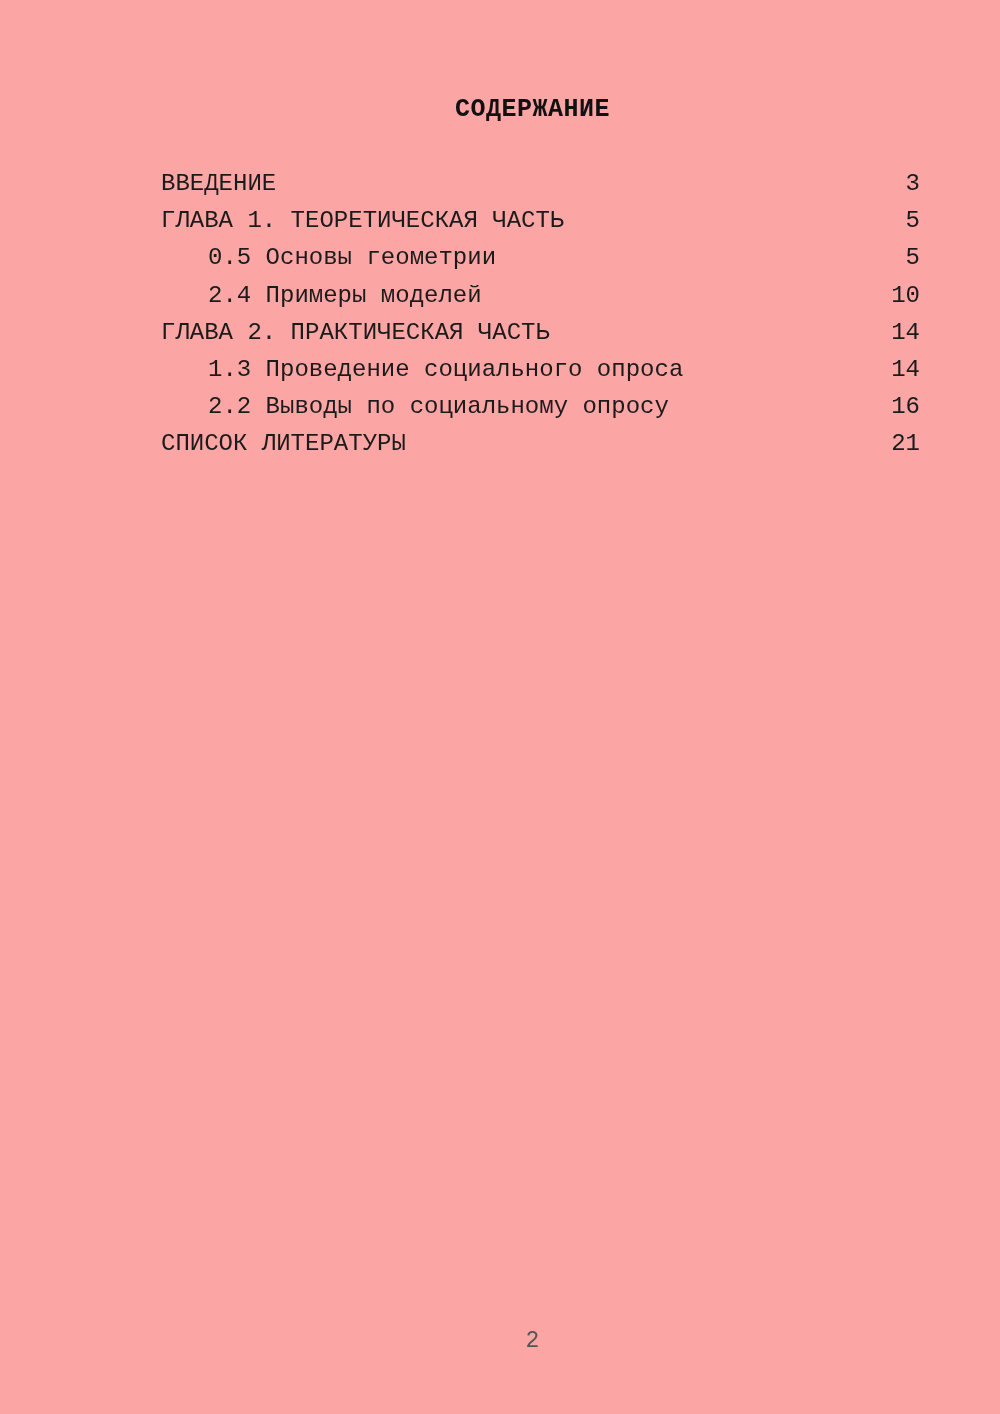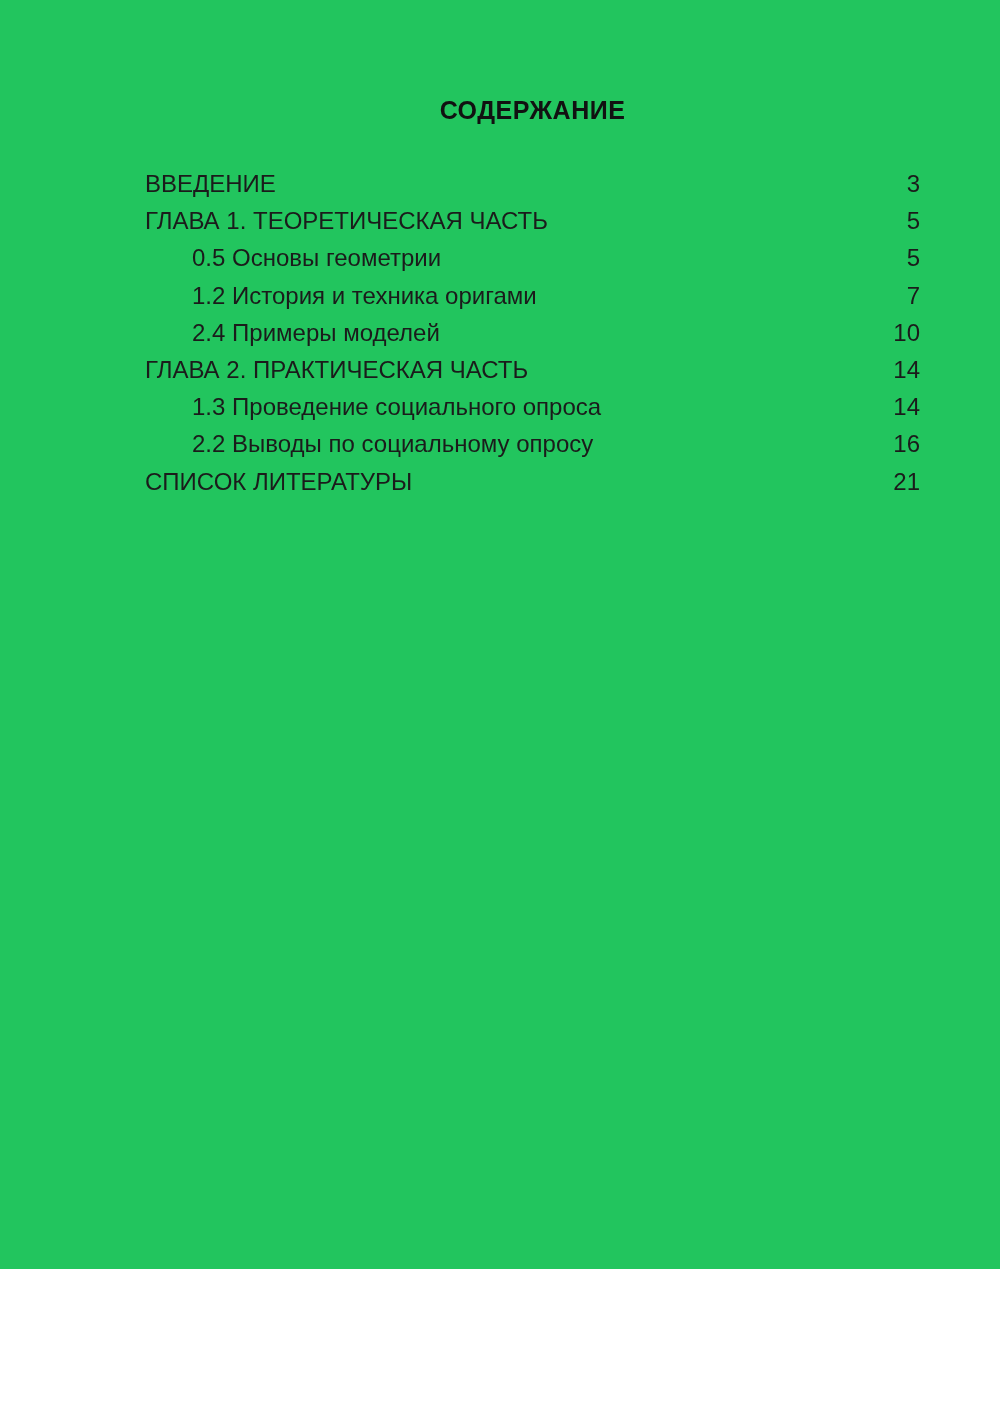--- a/index.html
+++ b/index.html
@@ -3,24 +3,24 @@
 <meta charset="utf-8">
 <style>
   html, body {
     margin: 0;
     padding: 0;
     background: #ffffff;
   }
   .page {
     position: relative;
     width: 1000px;
-    height: 1269px;
-    background: #22c55e;
+    height: 1414px;
+    background: #fca5a5;
     overflow: hidden;
-    font-family: Liberation Sans, sans-serif;
+    font-family: Liberation Mono, monospace;
     color: #1b1b1b;
   }
   .content {
     position: absolute;
     left: 145px;
     right: 80px;
     top: 0;
   }
   .doc-title {
     margin: 94px 0 0 0;
@@ -34,20 +34,21 @@
   .toc {
     margin-top: 39px;
   }
   .toc-row {
     display: flex;
     align-items: baseline;
     justify-content: flex-end;
     font-size: 24px;
     line-height: 37.2px;
     white-space: nowrap;
+    margin-left: 16px;
   }
   .toc-row.indented .toc-label {
     padding-left: 47px;
   }
   .toc-label {
     flex: 1 1 auto;
     overflow: hidden;
   }
   .toc-page {
     flex: 0 0 auto;
@@ -79,24 +80,20 @@
   <div class="toc-row">
     <span class="toc-label">ГЛАВА 1. ТЕОРЕТИЧЕСКАЯ ЧАСТЬ</span>
     <span class="toc-page">5</span>
   </div>
 
   <div class="toc-row indented">
     <span class="toc-label">0.5 Основы геометрии</span>
     <span class="toc-page">5</span>
   </div>
 
-  <div class="toc-row indented">
-    <span class="toc-label">1.2 История и техника оригами</span>
-    <span class="toc-page">7</span>
-  </div>
 
 
   <div class="toc-row indented">
     <span class="toc-label">2.4 Примеры моделей</span>
     <span class="toc-page">10</span>
   </div>
 
   <div class="toc-row">
     <span class="toc-label">ГЛАВА 2. ПРАКТИЧЕСКАЯ ЧАСТЬ</span>
     <span class="toc-page">14</span>

